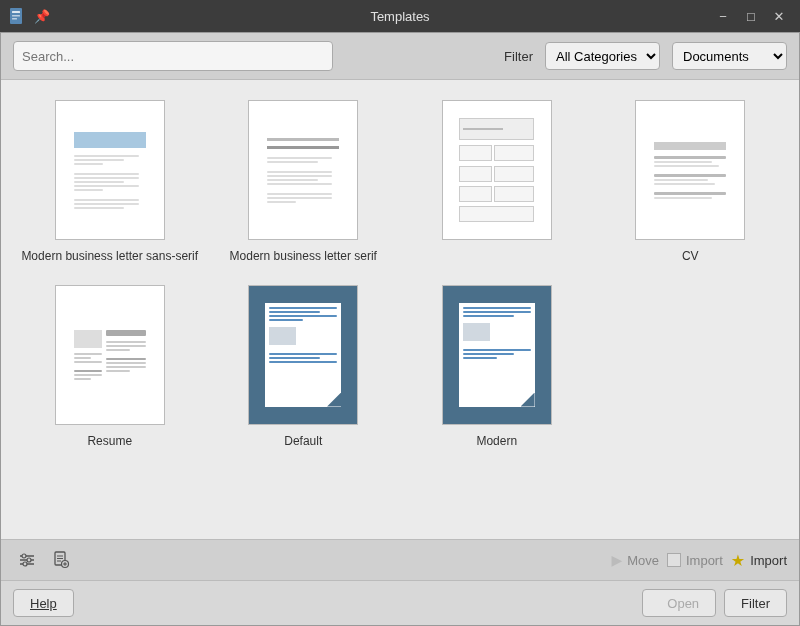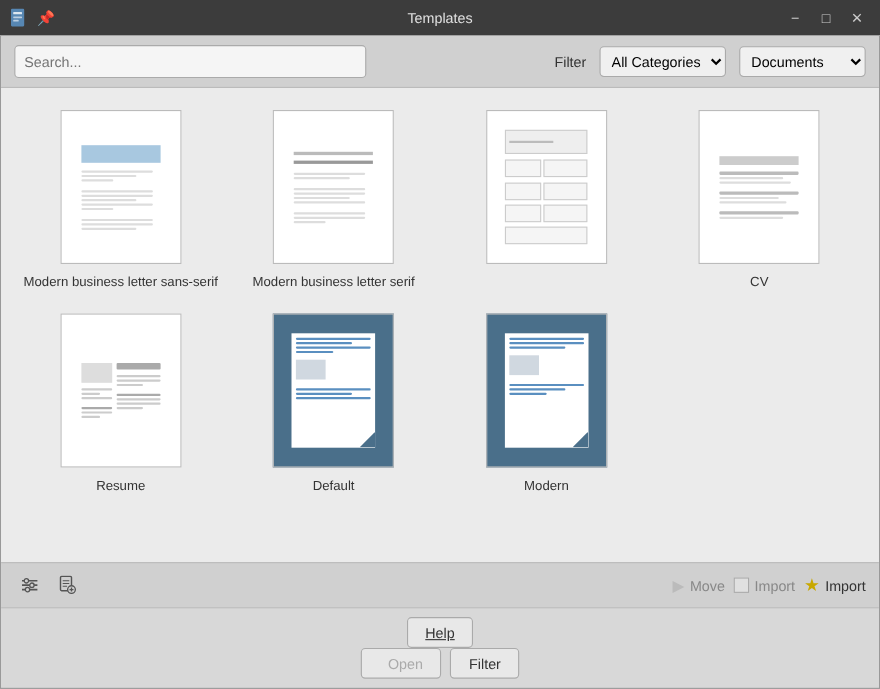--- a/index.html
+++ b/index.html
@@ -285,21 +285,20 @@
 
     
     .footerbar {
       background: #d8d8d8;
       border-top: 1px solid #bbb;
       padding: 8px 12px;
       display: flex;
       align-items: center;
       justify-content: space-between;
       flex-shrink: 0;
-      flex-direction: column;
     }
     .footer-btn {
       height: 28px;
       padding: 0 16px;
       border: 1px solid #aaa;
       border-radius: 4px;
       background: #e8e8e8;
       font-size: 13px;
       cursor: pointer;
       color: #333;

